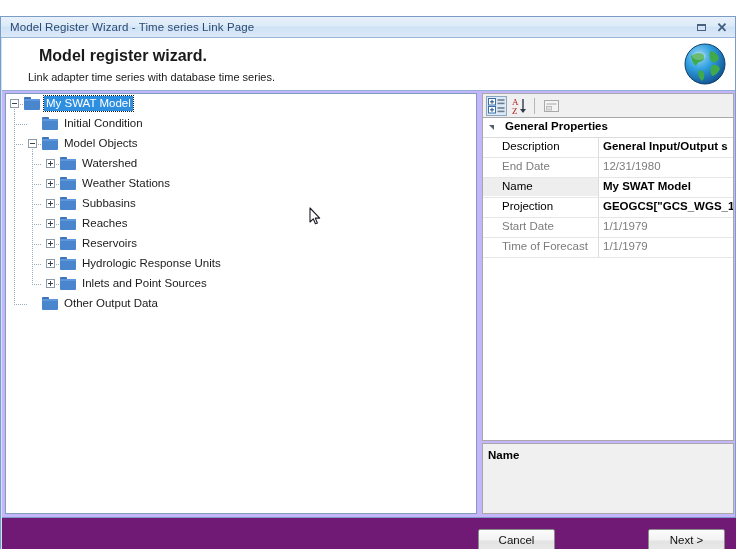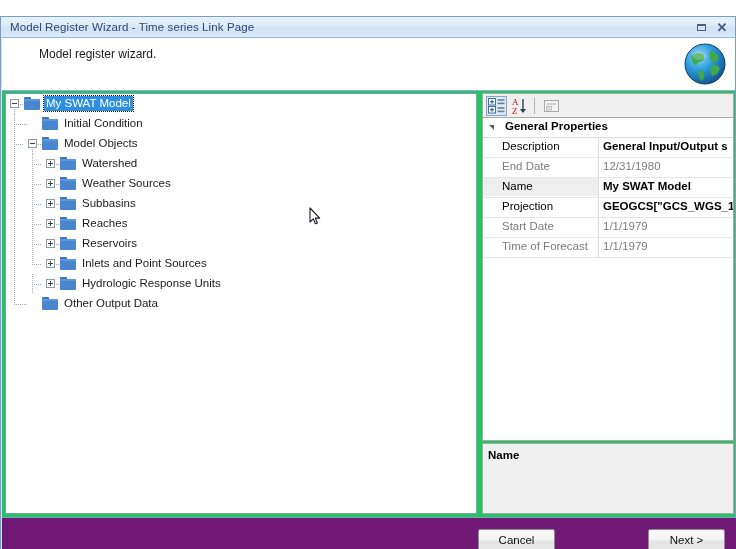--- a/index.html
+++ b/index.html
@@ -76,43 +76,43 @@
     position: absolute;
     left: 1px; top: 21px;
     width: 733px; height: 52px;
     background: #ffffff;
     border-bottom: 1px solid #8fb0d3;
     overflow: hidden;
   }
   #header-title {
     position: absolute;
     left: 13px; top: 9px;
-    font-size: 12px;
-    font-weight: normal;
+    font-size: 16px;
+    font-weight: bold;
     color: #1a1a1a;
     padding-left: 24px;
   }
   #header-subtitle {
     position: absolute;
     left: 26px; top: 33px;
     font-size: 11px;
     color: #1a1a1a;
   }
   #header-logo {
     position: absolute;
     right: 7px; top: 3px;
     width: 46px; height: 46px;
   }
 
   
   #body-area {
     position: absolute;
     left: 1px; top: 74px;
     width: 733px; height: 426px;
-    background: #22c55e;
+    background: #c4b5fd;
   }
 
   
   #tree-panel {
     position: absolute;
     left: 3px; top: 2px;
     width: 472px; height: 421px;
     box-sizing: border-box;
     background: #ffffff;
     border: 1px solid #7e9db9;
@@ -374,20 +374,21 @@
     <div id="btn-min" class="caption-btn">
       <span class="glyph"></span>
     </div>
     <div id="btn-close" class="caption-btn">
       <span class="glyph">✕</span>
     </div>
   </div>
 
   <div id="header">
     <div id="header-title">Model register wizard.</div>
+    <div id="header-subtitle">Link adapter time series with database time series.</div>
     <div id="header-logo">
       <svg width="46" height="46" viewBox="0 0 46 46">
         <defs>
           <radialGradient id="gOcean" cx="35%" cy="30%" r="75%">
             <stop offset="0%" stop-color="#9fd8f5"></stop>
             <stop offset="45%" stop-color="#2f9fe0"></stop>
             <stop offset="100%" stop-color="#12528f"></stop>
           </radialGradient>
         </defs>
         <circle cx="23" cy="23" r="20" fill="url(#gOcean)" stroke="#0d3f6e" stroke-width="1"></circle>
@@ -455,21 +456,21 @@
             <span class="tw-line-v" style="left: 8px; top: 0px; height: 20px;"></span>
             <span class="tw-line-v" style="left: 26px; top: 0px; height: 20px;"></span>
             <span class="tw-line-h" style="left: 26px; top: 10px; width: 9px;"></span>
             <span class="tw-expander plus" style="left: 40px;"></span>
             <span class="tw-line-h" style="left: 50px; top: 10px; width: 7px;"></span>
             <span class="tw-folder" style="left: 54px;">
               <span class="tab"></span>
               <span class="bodyf"></span>
               <span class="lip"></span>
             </span>
-            <span class="tw-label" style="left: 74px;">Weather Sources</span>
+            <span class="tw-label" style="left: 74px;">Weather Stations</span>
           </div>
           <div class="tree-row">
             <span class="tw-line-v" style="left: 8px; top: 0px; height: 20px;"></span>
             <span class="tw-line-v" style="left: 26px; top: 0px; height: 20px;"></span>
             <span class="tw-line-h" style="left: 26px; top: 10px; width: 9px;"></span>
             <span class="tw-expander plus" style="left: 40px;"></span>
             <span class="tw-line-h" style="left: 50px; top: 10px; width: 7px;"></span>
             <span class="tw-folder" style="left: 54px;">
               <span class="tab"></span>
               <span class="bodyf"></span>
@@ -498,43 +499,43 @@
             <span class="tw-line-h" style="left: 50px; top: 10px; width: 7px;"></span>
             <span class="tw-folder" style="left: 54px;">
               <span class="tab"></span>
               <span class="bodyf"></span>
               <span class="lip"></span>
             </span>
             <span class="tw-label" style="left: 74px;">Reservoirs</span>
           </div>
           <div class="tree-row">
             <span class="tw-line-v" style="left: 8px; top: 0px; height: 20px;"></span>
+            <span class="tw-line-v" style="left: 26px; top: 0px; height: 20px;"></span>
+            <span class="tw-line-h" style="left: 26px; top: 10px; width: 9px;"></span>
+            <span class="tw-expander plus" style="left: 40px;"></span>
+            <span class="tw-line-h" style="left: 50px; top: 10px; width: 7px;"></span>
+            <span class="tw-folder" style="left: 54px;">
+              <span class="tab"></span>
+              <span class="bodyf"></span>
+              <span class="lip"></span>
+            </span>
+            <span class="tw-label" style="left: 74px;">Hydrologic Response Units</span>
+          </div>
+          <div class="tree-row">
+            <span class="tw-line-v" style="left: 8px; top: 0px; height: 20px;"></span>
             <span class="tw-line-v" style="left: 26px; top: 0px; height: 10px;"></span>
             <span class="tw-line-h" style="left: 26px; top: 10px; width: 9px;"></span>
             <span class="tw-expander plus" style="left: 40px;"></span>
             <span class="tw-line-h" style="left: 50px; top: 10px; width: 7px;"></span>
             <span class="tw-folder" style="left: 54px;">
               <span class="tab"></span>
               <span class="bodyf"></span>
               <span class="lip"></span>
             </span>
             <span class="tw-label" style="left: 74px;">Inlets and Point Sources</span>
-          </div>
-          <div class="tree-row">
-            <span class="tw-line-v" style="left: 8px; top: 0px; height: 20px;"></span>
-            <span class="tw-line-v" style="left: 26px; top: 0px; height: 20px;"></span>
-            <span class="tw-line-h" style="left: 26px; top: 10px; width: 9px;"></span>
-            <span class="tw-expander plus" style="left: 40px;"></span>
-            <span class="tw-line-h" style="left: 50px; top: 10px; width: 7px;"></span>
-            <span class="tw-folder" style="left: 54px;">
-              <span class="tab"></span>
-              <span class="bodyf"></span>
-              <span class="lip"></span>
-            </span>
-            <span class="tw-label" style="left: 74px;">Hydrologic Response Units</span>
           </div>
           <div class="tree-row">
             <span class="tw-line-v" style="left: 8px; top: 0px; height: 10px;"></span>
             <span class="tw-line-h" style="left: 8px; top: 10px; width: 13px;"></span>
             <span class="tw-folder" style="left: 36px;">
               <span class="tab"></span>
               <span class="bodyf"></span>
               <span class="lip"></span>
             </span>
             <span class="tw-label" style="left: 56px;">Other Output Data</span>

